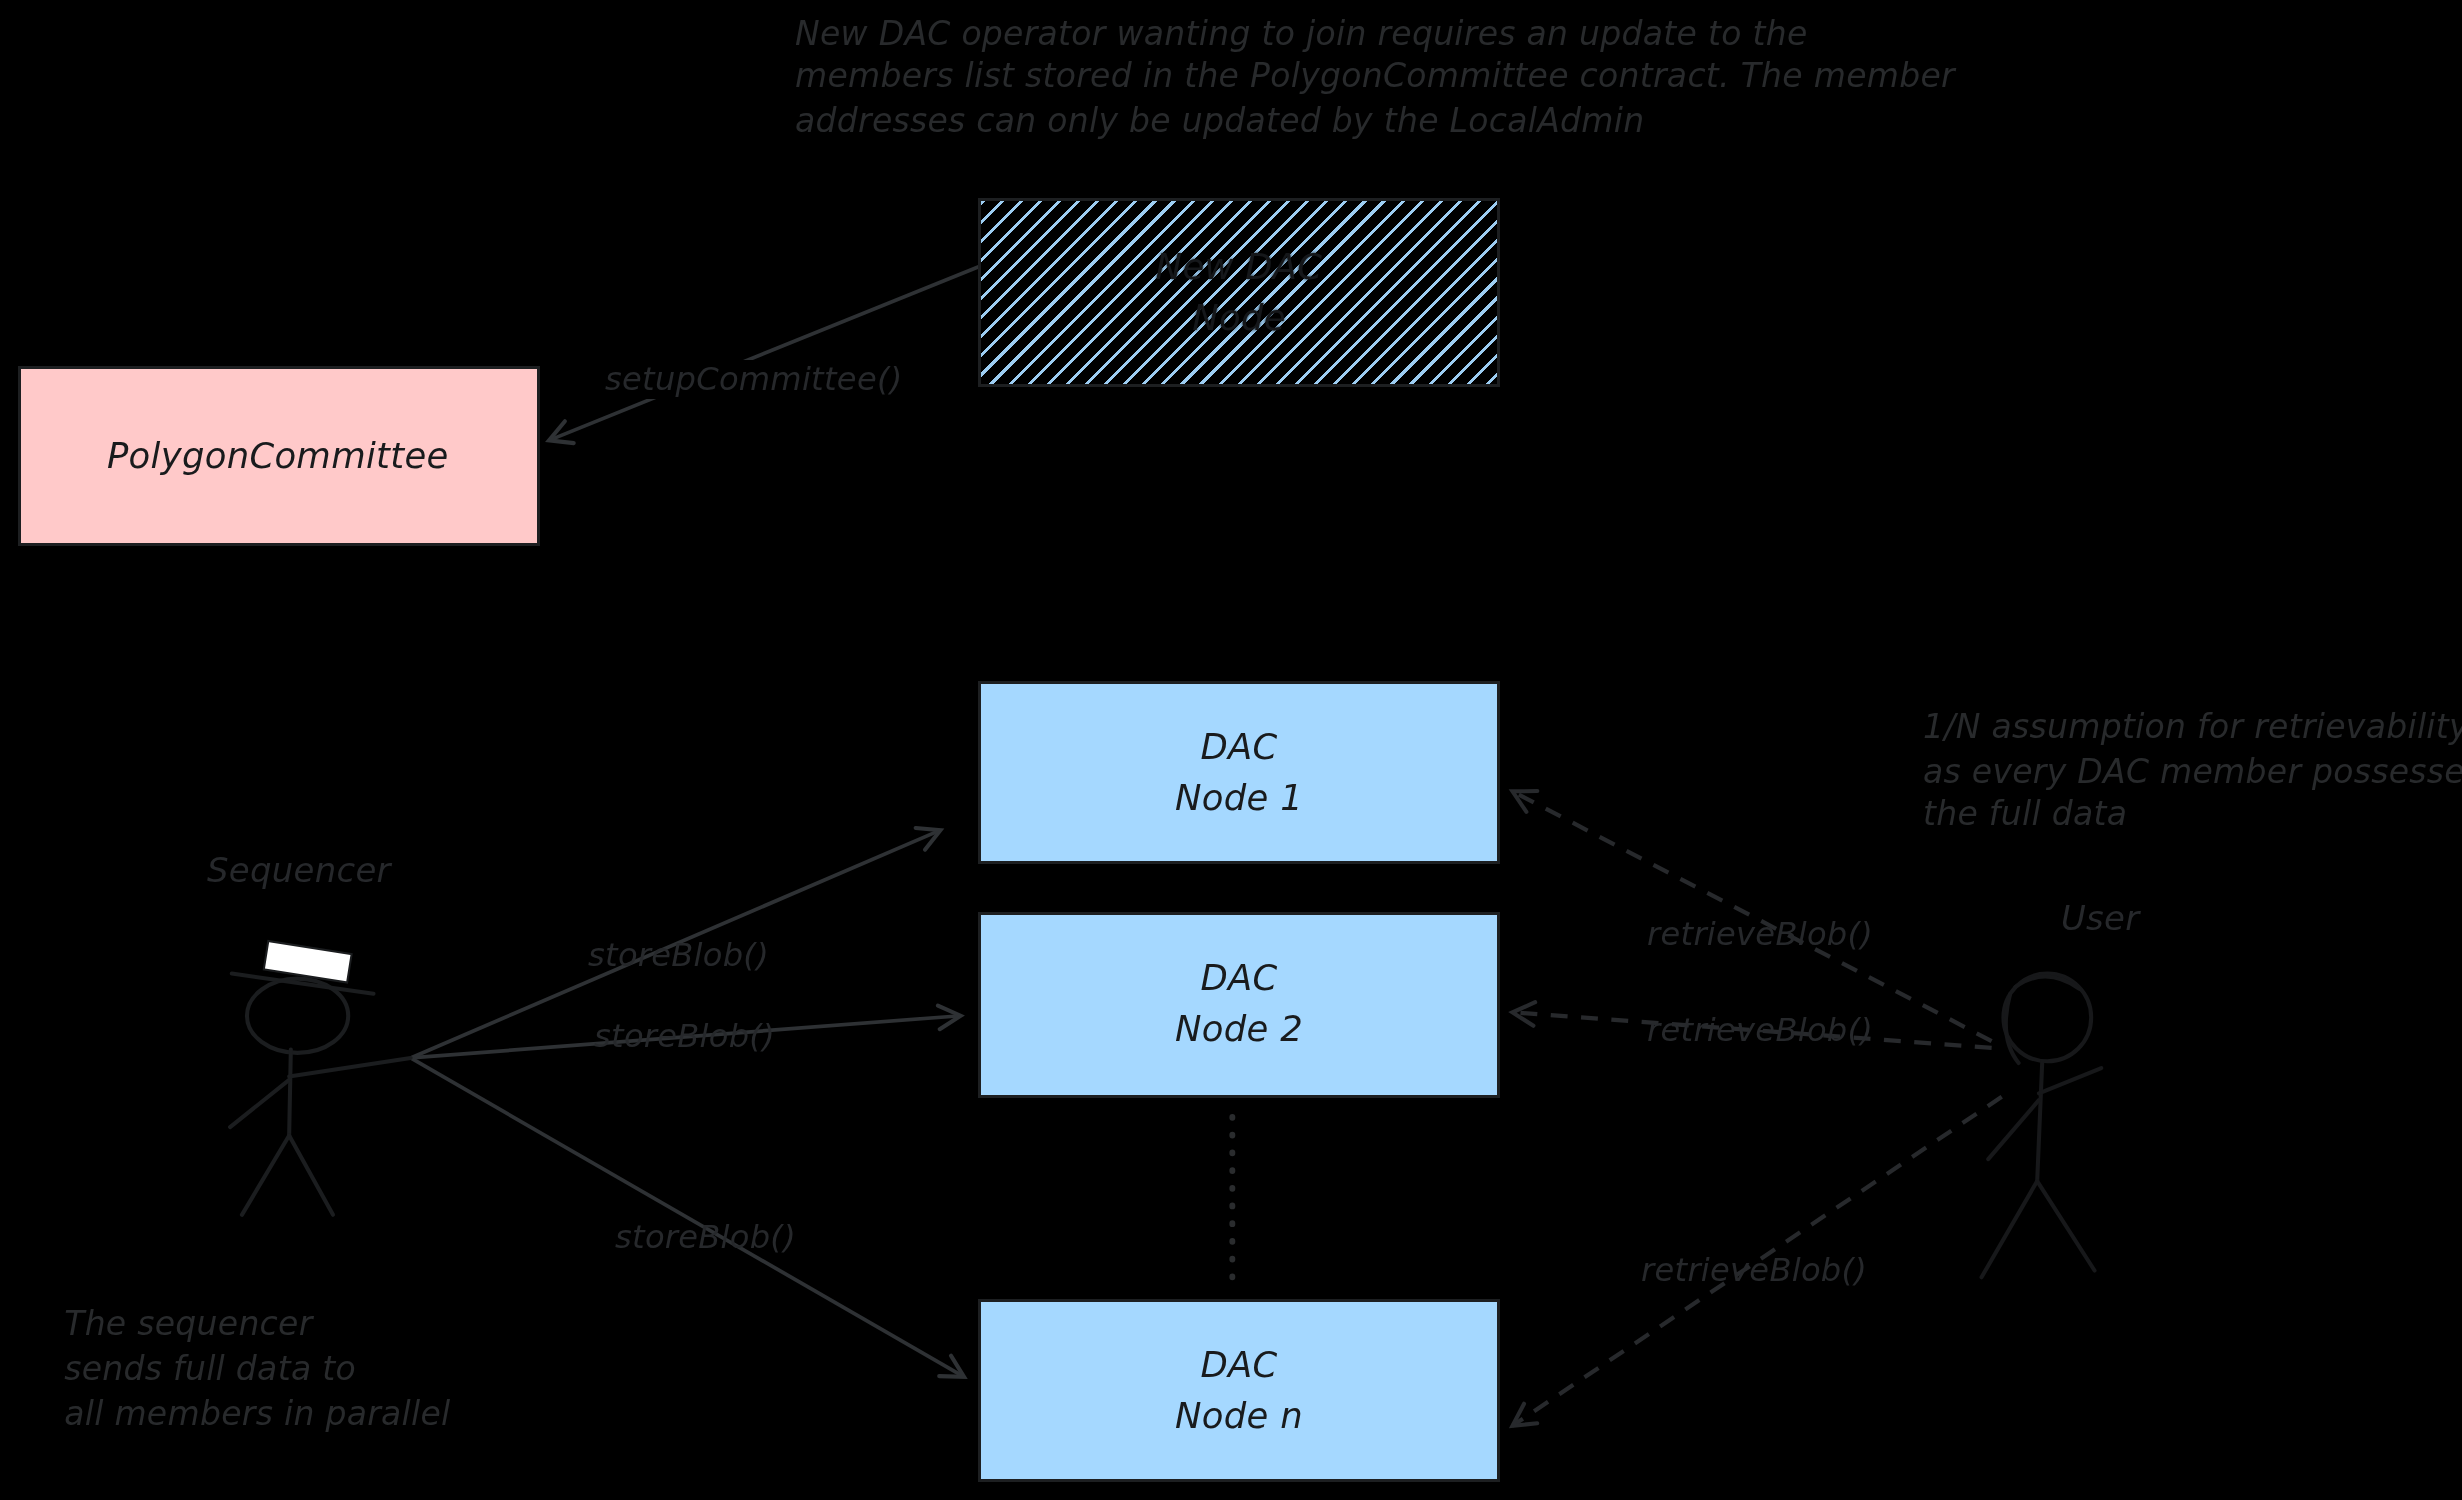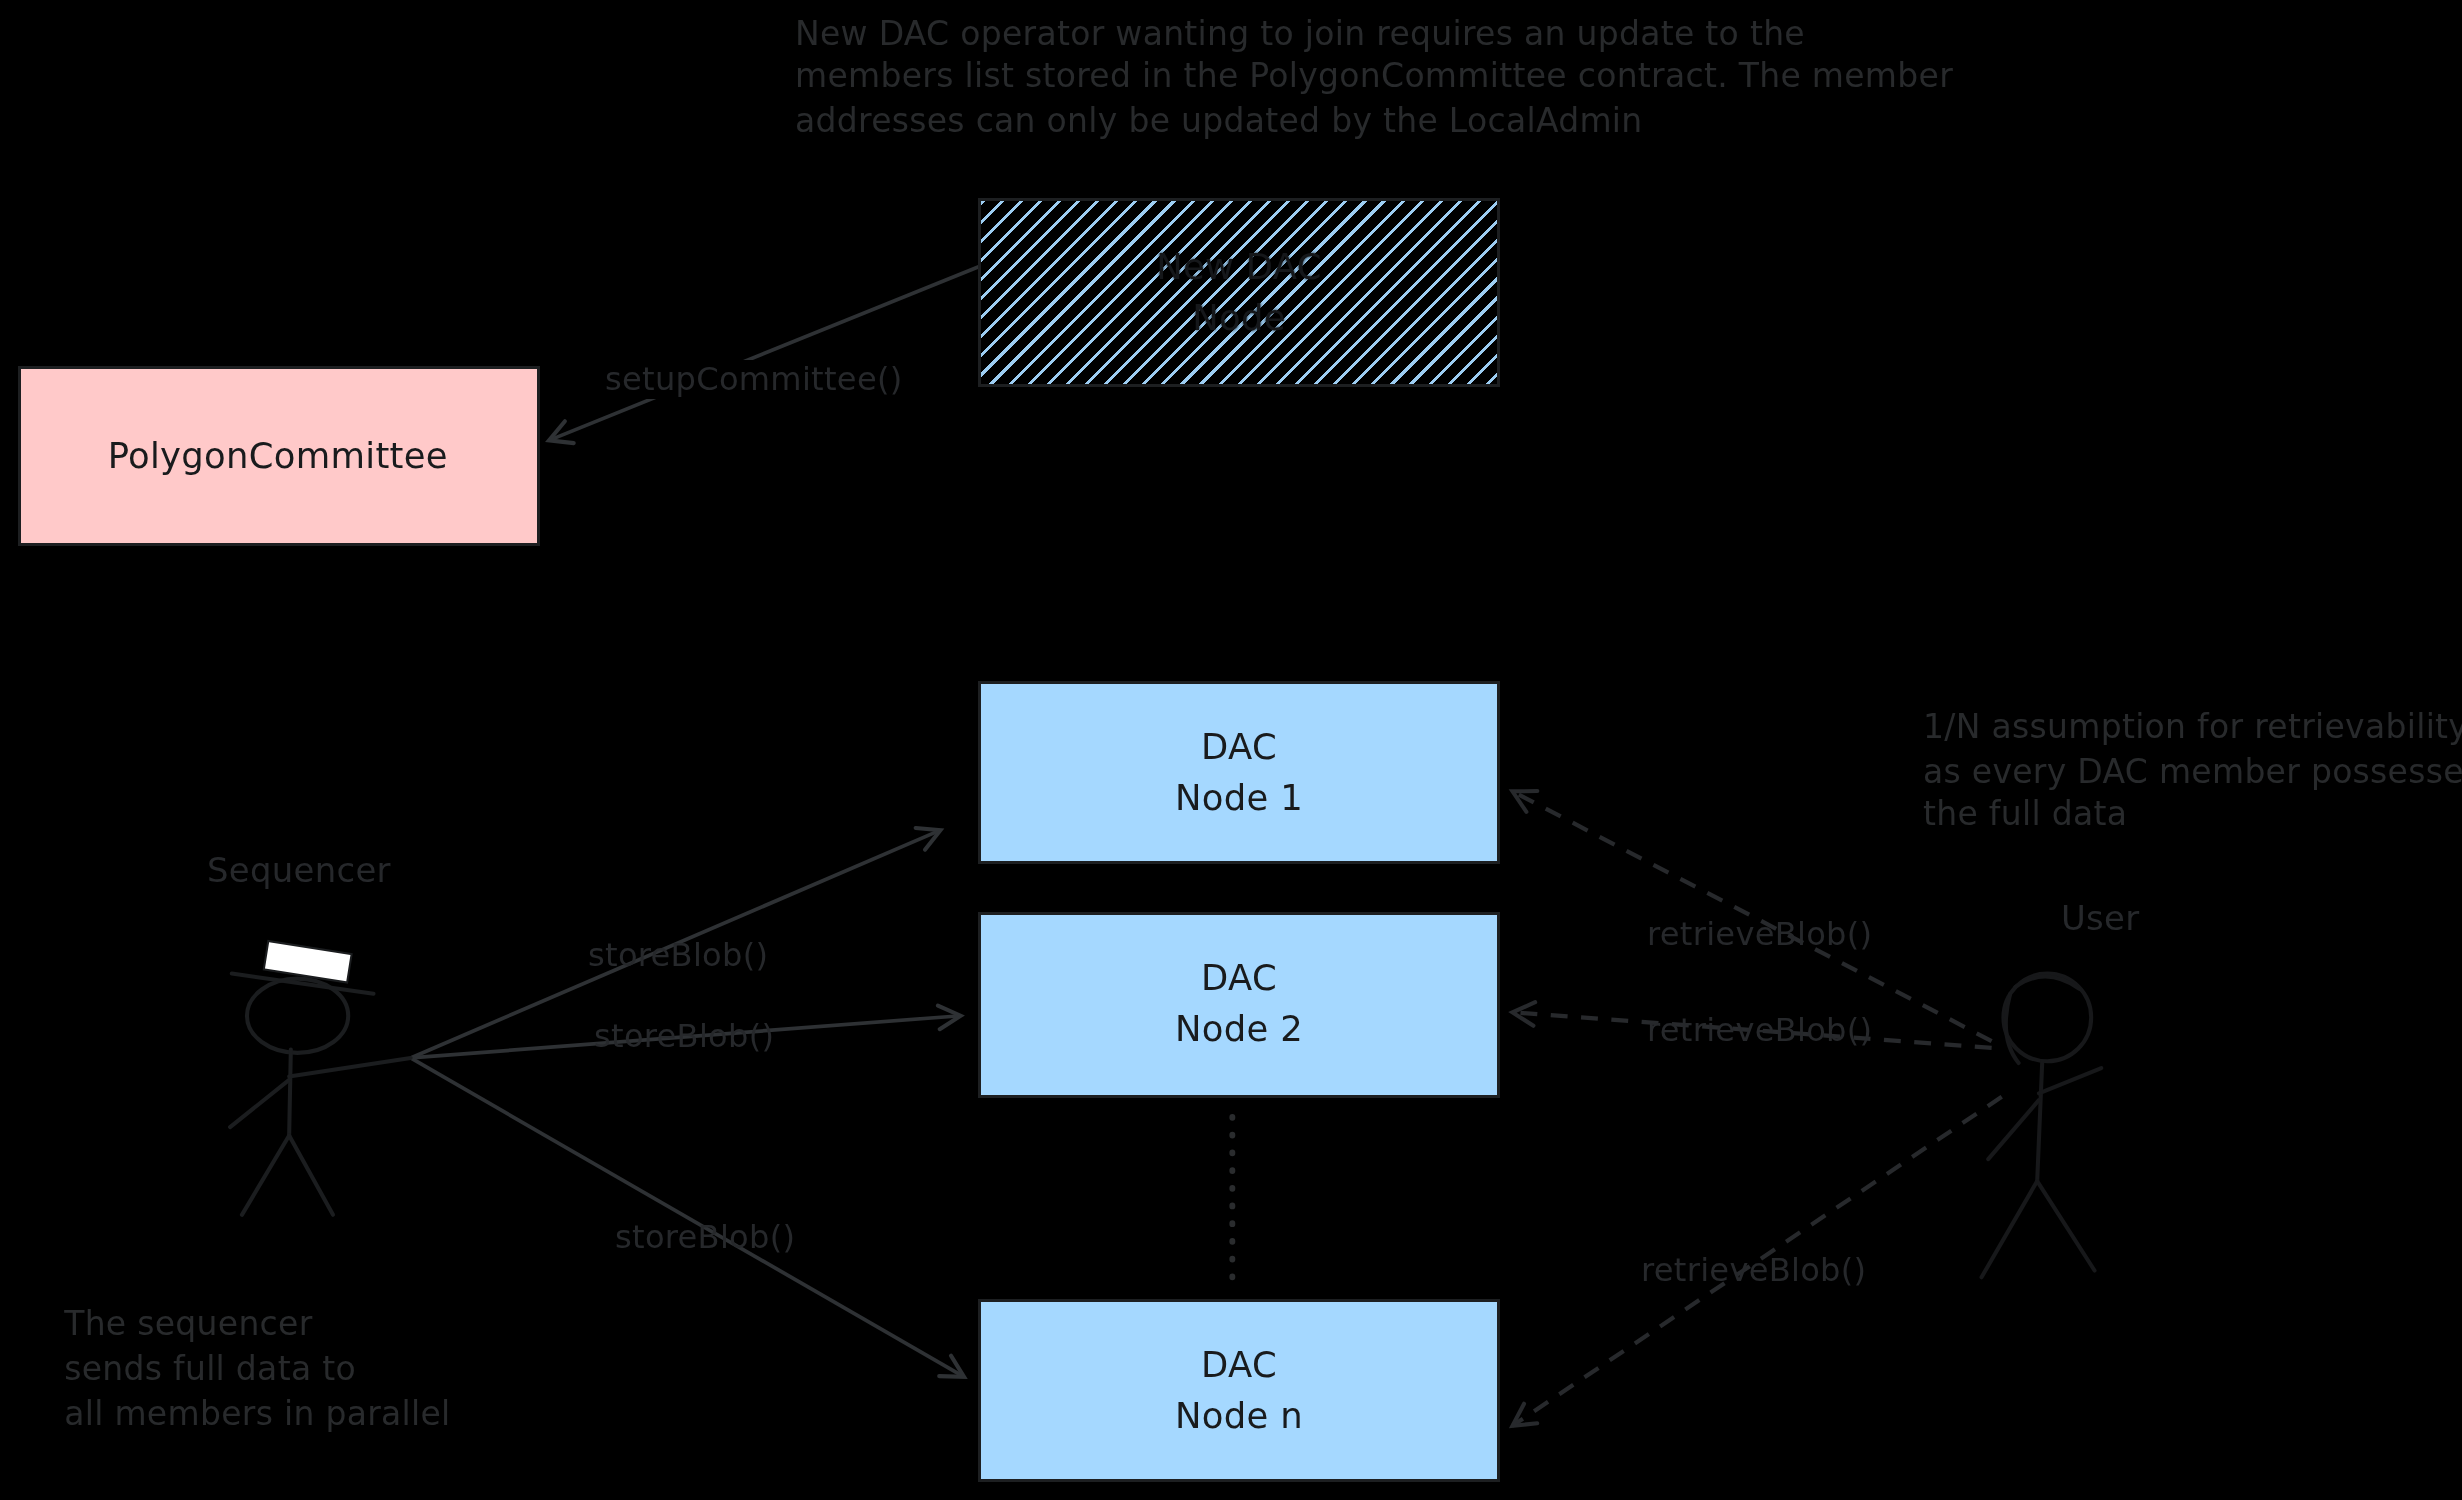--- a/index.html
+++ b/index.html
@@ -2,21 +2,21 @@
 <html style="font-size:9px"><head>
 <meta charset="utf-8">
 <style>
   html, body {
     margin: 0;
     padding: 0;
     background: #000;
     font-family: "DejaVu Sans", "Liberation Sans", sans-serif;
   }
   
-  #viewport { width: 2462px; height: 1500px; overflow: hidden; background:#000; }
+  #viewport { width: 2462px; height: 1500px; overflow: hidden; background:#000;font-style:italic; }
   .stage {
     position: relative;
     width: 821px;
     height: 500px;
     background: #000;
     transform: scale(3);
     transform-origin: 0 0;
     letter-spacing: 0.1px;
   }
   svg.wires { position: absolute; left: 0; top: 0; width: 821px; height: 500px; z-index: 1; }

